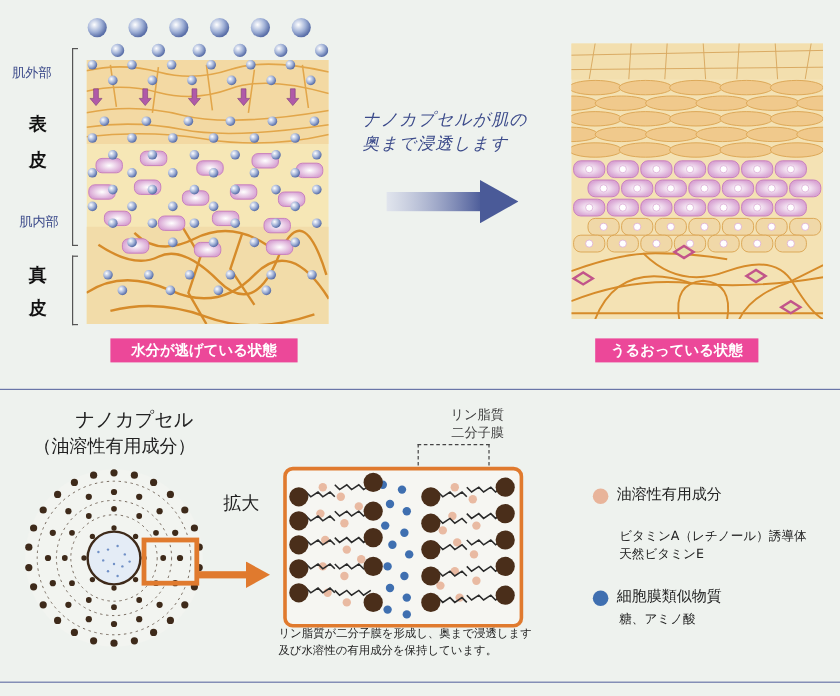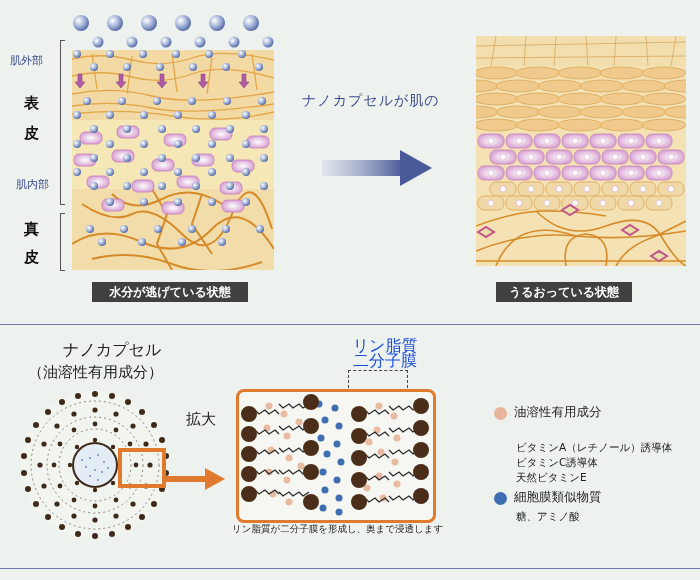--- a/index.html
+++ b/index.html
@@ -1,19 +1,19 @@
 <!DOCTYPE html>
 <html><head>
 <meta charset="utf-8">
 <style>
   html,body{margin:0;padding:0;}
   body{width:700px;height:580px;background:#eef2ee;position:relative;overflow:hidden;font-family:"DejaVu Sans",sans-serif;color:#333;}
   .abs{position:absolute;}
   .panel{position:absolute;overflow:hidden;}
-  .caption{position:absolute;background:#404040;color:#fff;font-size:12px;font-weight:bold;text-align:center;line-height:20px;}
+  .caption{position:absolute;background:#ec4899;color:#fff;font-size:12px;font-weight:bold;text-align:center;line-height:20px;}
   .side-label{position:absolute;color:#3b4a8a;font-size:11px;}
   .layer-label{position:absolute;color:#111;font-size:15px;font-weight:bold;}
   .bracket{position:absolute;border-left:1px solid #555;border-top:1px solid #555;border-bottom:1px solid #555;width:4px;}
   .headline{position:absolute;color:#3b4a8a;font-size:14px;line-height:20px;letter-spacing:1px;}
   .divider{position:absolute;left:0;width:700px;height:1px;background:#6a76a8;}
   .title2{position:absolute;font-size:16px;color:#222;line-height:20px;}
   .note{position:absolute;font-size:9.5px;color:#222;line-height:14px;}
   .legend-h{position:absolute;font-size:12.5px;color:#222;}
   .legend-i{position:absolute;font-size:10.5px;color:#222;line-height:15px;}
   .dot{position:absolute;width:13px;height:13px;border-radius:50%;}
@@ -172,22 +172,23 @@
         <path d="M47 60 h4 v8 h3 l-5 6 l-5 -6 h3 z"></path>
         <path d="M88 60 h4 v8 h3 l-5 6 l-5 -6 h3 z"></path>
         <path d="M129 60 h4 v8 h3 l-5 6 l-5 -6 h3 z"></path>
         <path d="M170 60 h4 v8 h3 l-5 6 l-5 -6 h3 z"></path>
       </g>
     </svg>
   </div>
   <div class="caption" style="left:92px;top:282px;width:156px;height:20px;">水分が逃げている状態</div>
 </div>
 
-<div class="headline" style="left:302px;top:90px;">
+<div class="headline" style="left:302px;top:90px;font-style:italic;">
   <div>ナノカプセルが肌の</div>
+  <div>奥まで浸透します</div>
 </div>
 <div class="abs" style="left:322px;top:150px;width:110px;height:36px;">
   <svg width="110" height="36" viewBox="0 0 110 36">
     <defs>
       <linearGradient id="ag" x1="0" x2="1" y1="0" y2="0">
         <stop offset="0%" stop-color="#d8dcec" stop-opacity="0.6"></stop>
         <stop offset="100%" stop-color="#4a5a98"></stop>
       </linearGradient>
     </defs>
     <rect x="0" y="10" width="80" height="16" fill="url(#ag)"></rect>
@@ -437,21 +438,21 @@
 </div>
 
 <div class="abs" style="left:165px;top:468px;width:60px;height:22px;">
   <svg width="60" height="22" viewBox="0 0 60 22">
     <rect x="0" y="8" width="42" height="6" fill="#e07a2e"></rect>
     <path d="M40 0 L60 11 L40 22 Z" fill="#e07a2e"></path>
   </svg>
 </div>
 <div class="abs" style="left:186px;top:410px;font-size:15px;color:#222;">拡大</div>
 
-<div class="abs" style="left:350px;top:338px;font-size:16px;color:#1d4ed8;line-height:15px;text-align:center;width:70px;">
+<div class="abs" style="left:350px;top:338px;font-size:11px;color:#404040;line-height:15px;text-align:right;width:70px;">
   <div>リン脂質</div>
   <div>二分子膜</div>
 </div>
 <div class="abs" style="left:348px;top:370px;width:58px;height:22px;border-left:1px dashed #444;border-right:1px dashed #444;border-top:1px dashed #444;"></div>
 
 <div class="abs" style="left:236px;top:389px;width:194px;height:128px;border:3px solid #e07a2e;border-radius:8px;background:#f6f6f2;overflow:hidden;">
   <svg width="194" height="128" viewBox="0 0 194 128">
     <g fill="#e8b49a" opacity="0.9">
       <circle cx="30" cy="14" r="3.5"></circle>
         <circle cx="45" cy="22" r="3.5"></circle>
@@ -535,28 +536,28 @@
         <circle cx="182" cy="36" r="8"></circle>
         <circle cx="182" cy="58" r="8"></circle>
         <circle cx="182" cy="80" r="8"></circle>
         <circle cx="182" cy="104" r="8"></circle>
     </g>
   </svg>
 </div>
 
 <div class="note" style="left:232px;top:522px;">
   <div>リン脂質が二分子膜を形成し、奥まで浸透します</div>
+  <div>及び水溶性の有用成分を保持しています。</div>
 </div>
 
 <div>
   <div class="dot" style="left:494px;top:407px;background:#e8b49a;"></div>
   <div class="legend-h" style="left:514px;top:404px;">油溶性有用成分</div>
   <div class="legend-i" style="left:516px;top:440px;">
     <div>ビタミンA（レチノール）誘導体</div>
-    <div>ビタミンC誘導体</div>
     <div>天然ビタミンE</div>
   </div>
   <div class="dot" style="left:494px;top:492px;background:#3f6fb0;"></div>
   <div class="legend-h" style="left:514px;top:489px;">細胞膜類似物質</div>
   <div class="legend-i" style="left:516px;top:509px;">
     <div>糖、アミノ酸</div>
   </div>
 </div>
 
 <div class="divider" style="top:568px;"></div>

